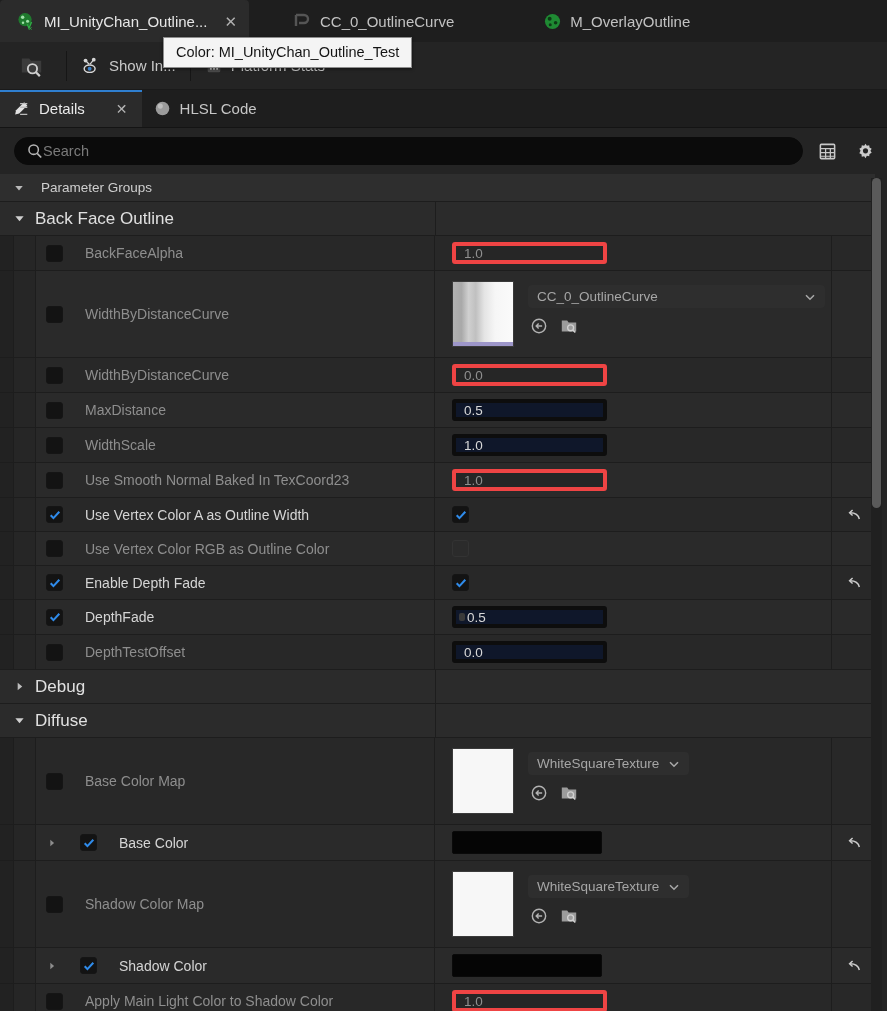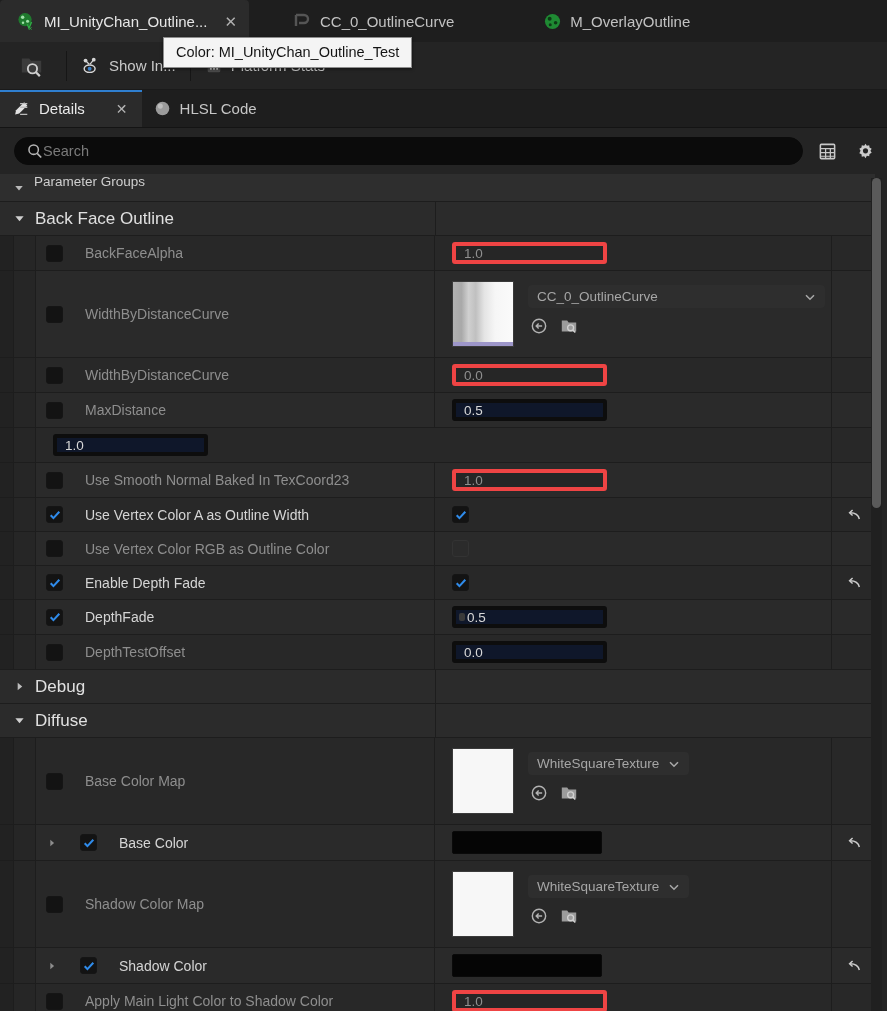--- a/index.html
+++ b/index.html
@@ -91,22 +91,22 @@
 
   
   .treewrap{
     position:relative;
     height:calc(1011px - 42px - 48px - 38px - 46px);
     background:#242424; overflow:hidden;
   }
   .tree{ position:absolute; inset:0 12px 0 0; }
 
   .prowcat{
-    height:28px; background:#2e2e2e; display:flex; 
-    color:#cfcfcf; font-size:13.5px; padding-left:14px; gap:10px;
+    height:28px; background:#2e2e2e; display:flex; align-items:center;
+    color:#cfcfcf; font-size:13.5px; padding-left:14px; gap:17px;
     border-bottom:1px solid #1d1d1d;
   }
   .prowgrp{
     height:34px; background:#2b2b2b; display:flex; align-items:center;
     color:#e0e0e0; font-size:17px; padding-left:14px; gap:10px;
     border-bottom:1px solid #1d1d1d; position:relative;
   }
   .prowgrp .gsplit{ position:absolute; left:435px; top:0; bottom:0; width:1px; background:#1d1d1d; }
 
   .prow{
@@ -440,20 +440,24 @@
         </div>
         <div class="valcell">
           <div class="numfield active">0.5</div>
         </div>
         <div class="resetcell"></div>
       </div>
 
       <div class="prow">
         <div class="gutter"></div>
         <div class="gutter2"></div>
+        <div class="namecell">
+          <span class="cbx"></span>
+          <span class="nlabel">WidthScale</span>
+        </div>
         <div class="valcell">
           <div class="numfield active">1.0</div>
         </div>
         <div class="resetcell"></div>
       </div>
 
       <div class="prow alt">
         <div class="gutter"></div>
         <div class="gutter2"></div>
         <div class="namecell">

